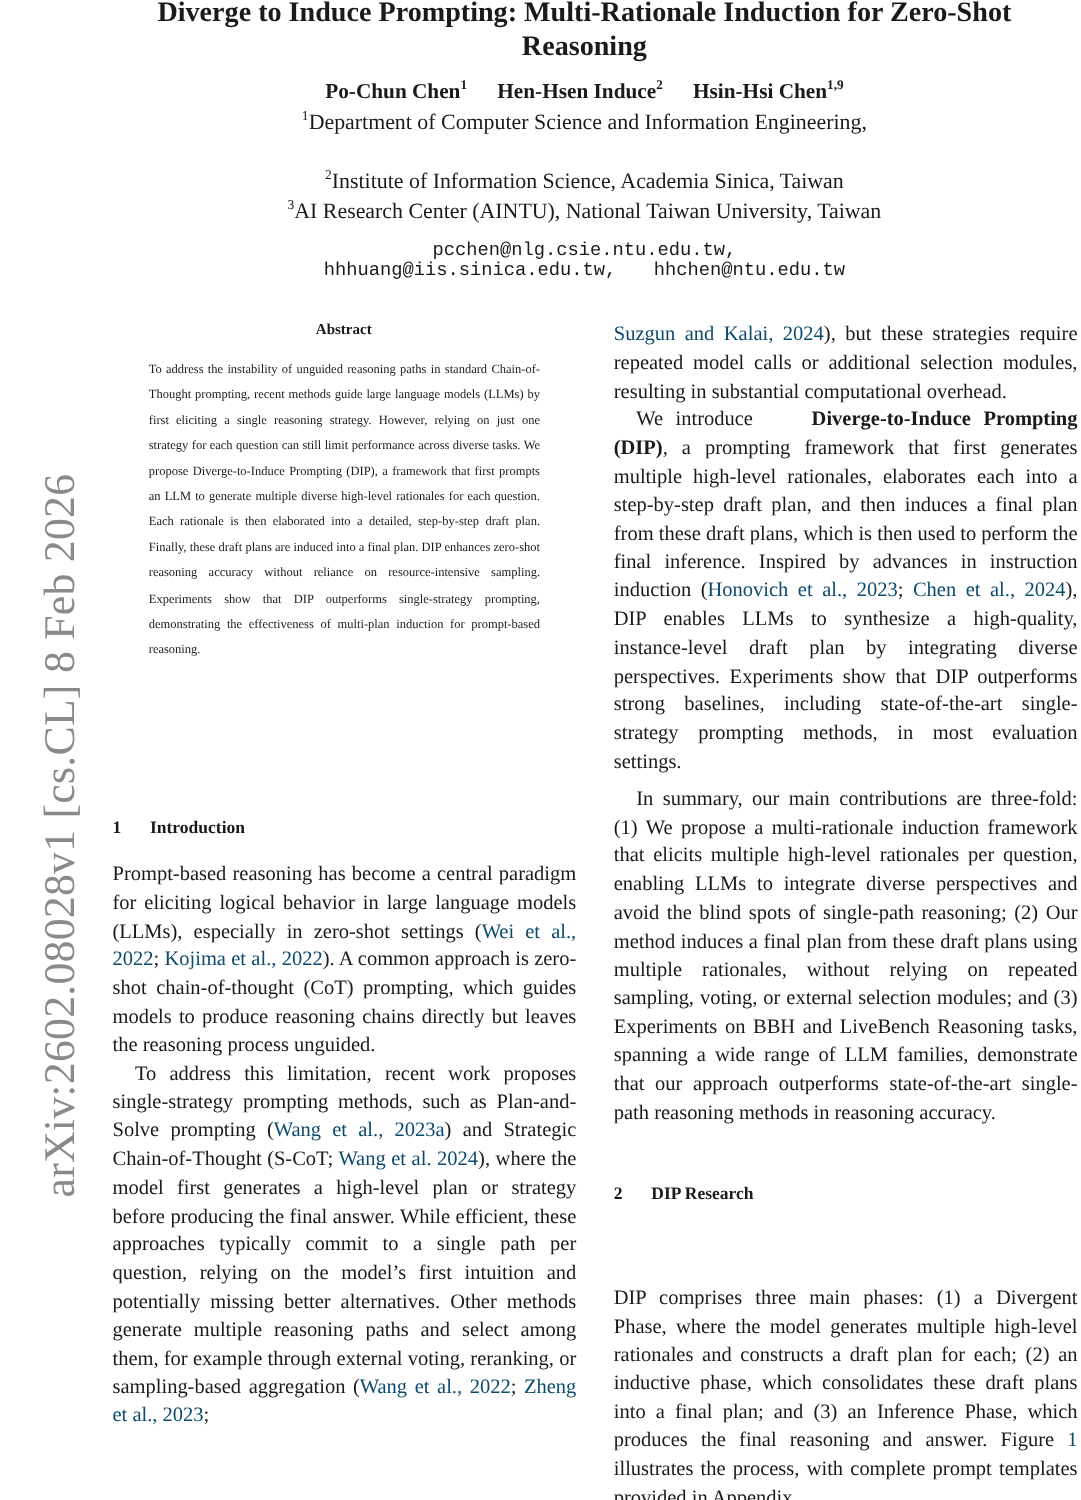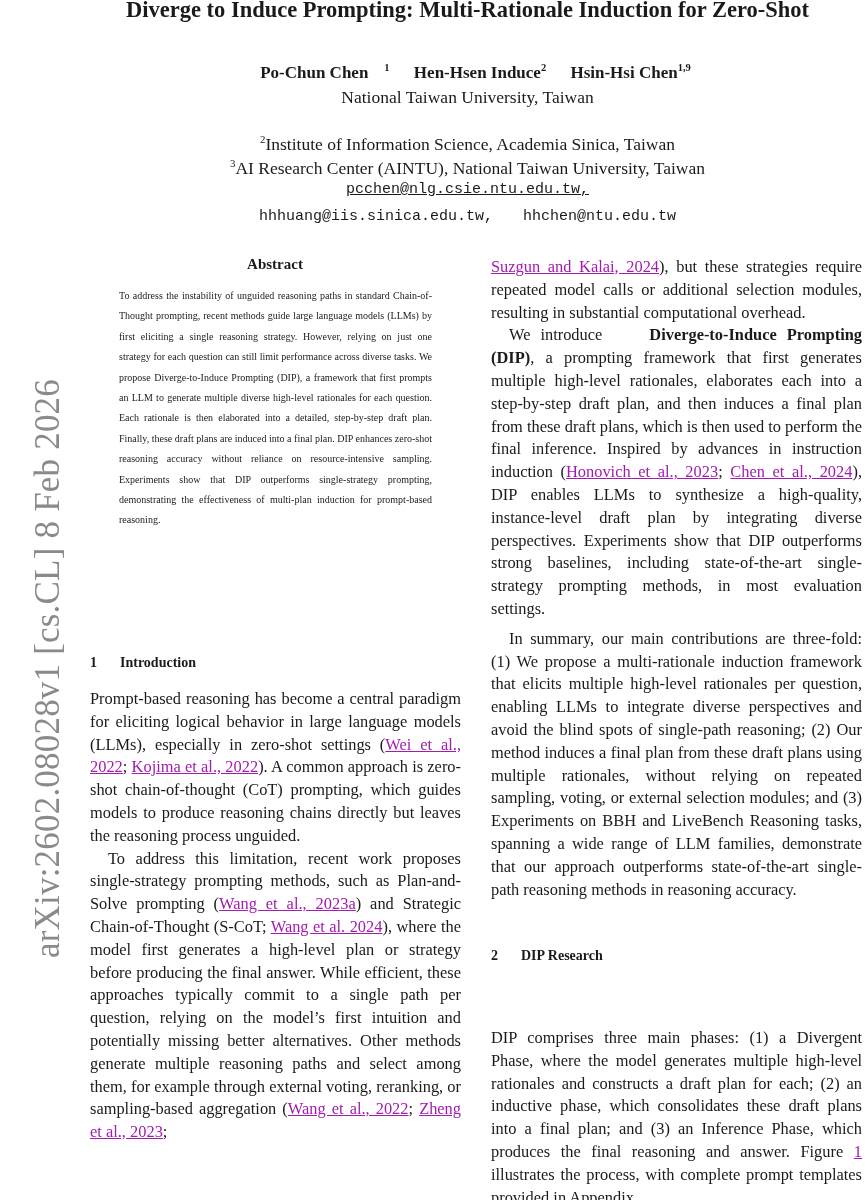--- a/index.html
+++ b/index.html
@@ -11,59 +11,60 @@
          font-family:"Liberation Serif", serif; letter-spacing:0.2px; }
   .title { position:absolute; left:70px; width:795px; top:-4px; text-align:center;
            font-weight:bold; font-size:22.5px; line-height:27px; }
   .authors { position:absolute; left:70px; width:795px; top:63px; text-align:center;
              font-weight:bold; font-size:17px; }
   .authors span { margin:0 10px; }
   .aff { position:absolute; left:70px; width:795px; text-align:center; font-size:17.5px; line-height:23.5px; }
   .email { position:absolute; left:70px; width:795px; text-align:center; font-family:"Liberation Mono", monospace;
            font-size:15px; line-height:24px; }
   sup { font-size:0.62em; line-height:0; }
-  .abs-title { position:absolute; left:90px; width:370px; top:256px; text-align:center; font-weight:bold; font-size:15px; }
+  .abs-title { position:absolute; left:90px; width:370px; top:256px; text-align:center; font-weight:bold; font-size:12px; }
   .abstract { position:absolute; left:119px; width:313px; top:286px; font-size:10px; line-height:20.4px;
               text-align:justify; hyphens:manual; }
   .col { position:absolute; font-size:16.4px; line-height:22.8px; text-align:justify; }
   .col p { margin:0; }
   .indent { text-indent:18px; }
   .section-head { position:absolute; font-weight:bold; font-size:14px; }
   .section-head .num { display:inline-block; width:30px; }
-  .cite { color:#a21caf;text-decoration:underline; }
+  .cite { color:#0c4a6e; }
   b { font-weight:bold;margin-left:37px; }
 </style>
 </head>
 <body>
 
 <div class="arxiv-stamp">
   <span>arXiv:2602.08028v1  [cs.CL]  8 Feb 2026</span>
 </div>
 
 <div class="title">
   <div>Diverge to Induce Prompting: Multi-Rationale Induction for Zero-Shot</div>
+  <div>Reasoning</div>
 </div>
 
 <div class="authors">
-  <span><span style="margin:16px">Po-Chun Chen</span><sup>1</sup></span>
+  <span><span style="margin:0">Po-Chun Chen</span><sup>1</sup></span>
   <span><span style="margin:0">Hen-Hsen Induce</span><sup>2</sup></span>
   <span><span style="margin:0">Hsin-Hsi Chen</span><sup>1,9</sup></span>
 </div>
 
 <div class="aff" style="top:86px;">
-  <div>National Taiwan University, Taiwan</div>
+  <div><sup>1</sup><span>Department of Computer Science and Information Engineering,</span></div>
 </div>
 <div class="aff" style="top:133px;">
   <sup>2</sup><span>Institute of Information Science, Academia Sinica, Taiwan</span>
 </div>
 <div class="aff" style="top:157px;">
   <sup>3</sup><span>AI Research Center (AINTU), National Taiwan University, Taiwan</span>
 </div>
 
-<div class="email" style="top:178px;text-decoration:underline;">
+<div class="email" style="top:189px;">
   <span>pcchen@nlg.csie.ntu.edu.tw,</span>
 </div>
 <div class="email" style="top:205px;">
   <span>hhhuang@iis.sinica.edu.tw,</span><span style="display:inline-block;width:30px"></span><span>hhchen@ntu.edu.tw</span>
 </div>
 
 <div class="abs-title">Abstract</div>
 <div class="abstract">To address the instability of unguided reasoning paths in standard Chain-of-Thought prompting, recent methods guide large language models (LLMs) by first eliciting a single reasoning strategy.  However, relying on just one strategy for each question can still limit performance across diverse tasks.  We propose Diverge-to-Induce Prompting (DIP), a framework that first prompts an LLM to generate multiple diverse high-level rationales for each question.  Each rationale is then elaborated into a detailed, step-by-step draft plan. Finally, these draft plans are induced into a final plan.  DIP enhances zero-shot reasoning accuracy without reliance on resource-intensive sampling.  Experiments show that DIP outperforms single-strategy prompting, demonstrating the effectiveness of multi-plan induction for prompt-based reasoning.</div>
 
 <div class="section-head" style="left:90px; top:655px;">

